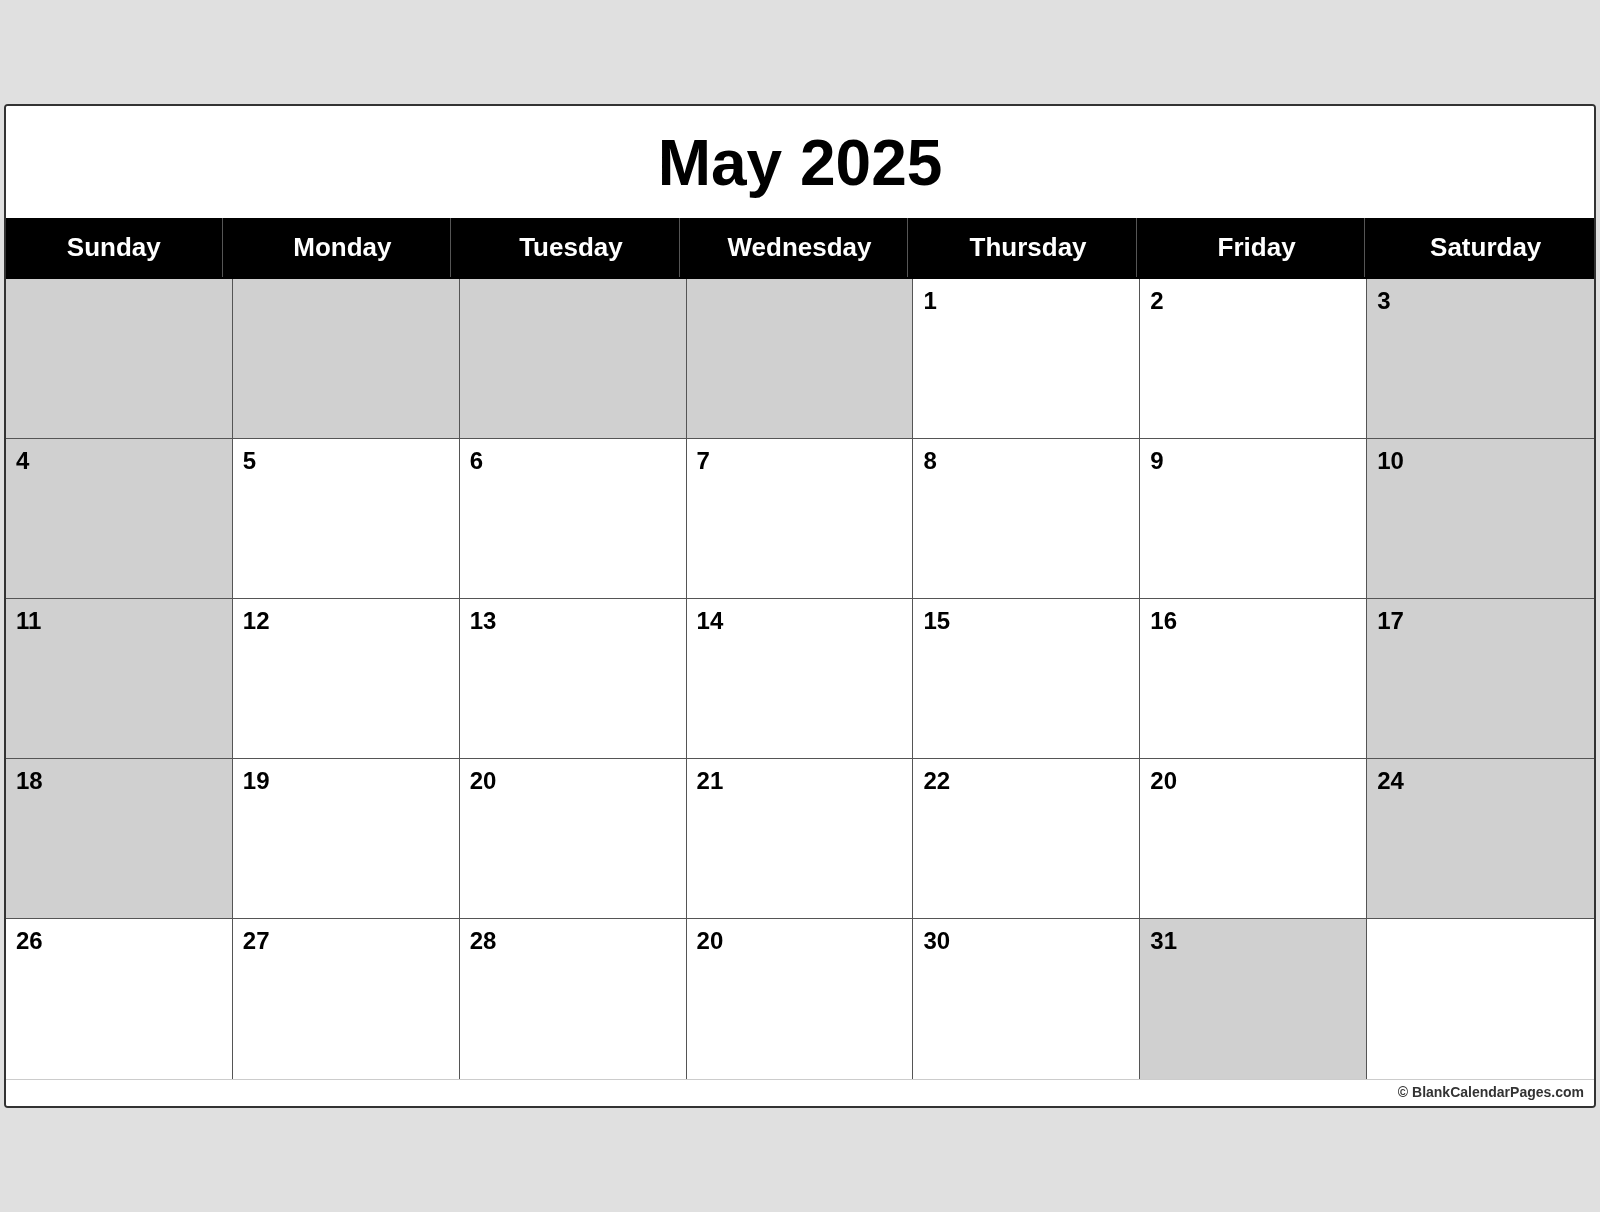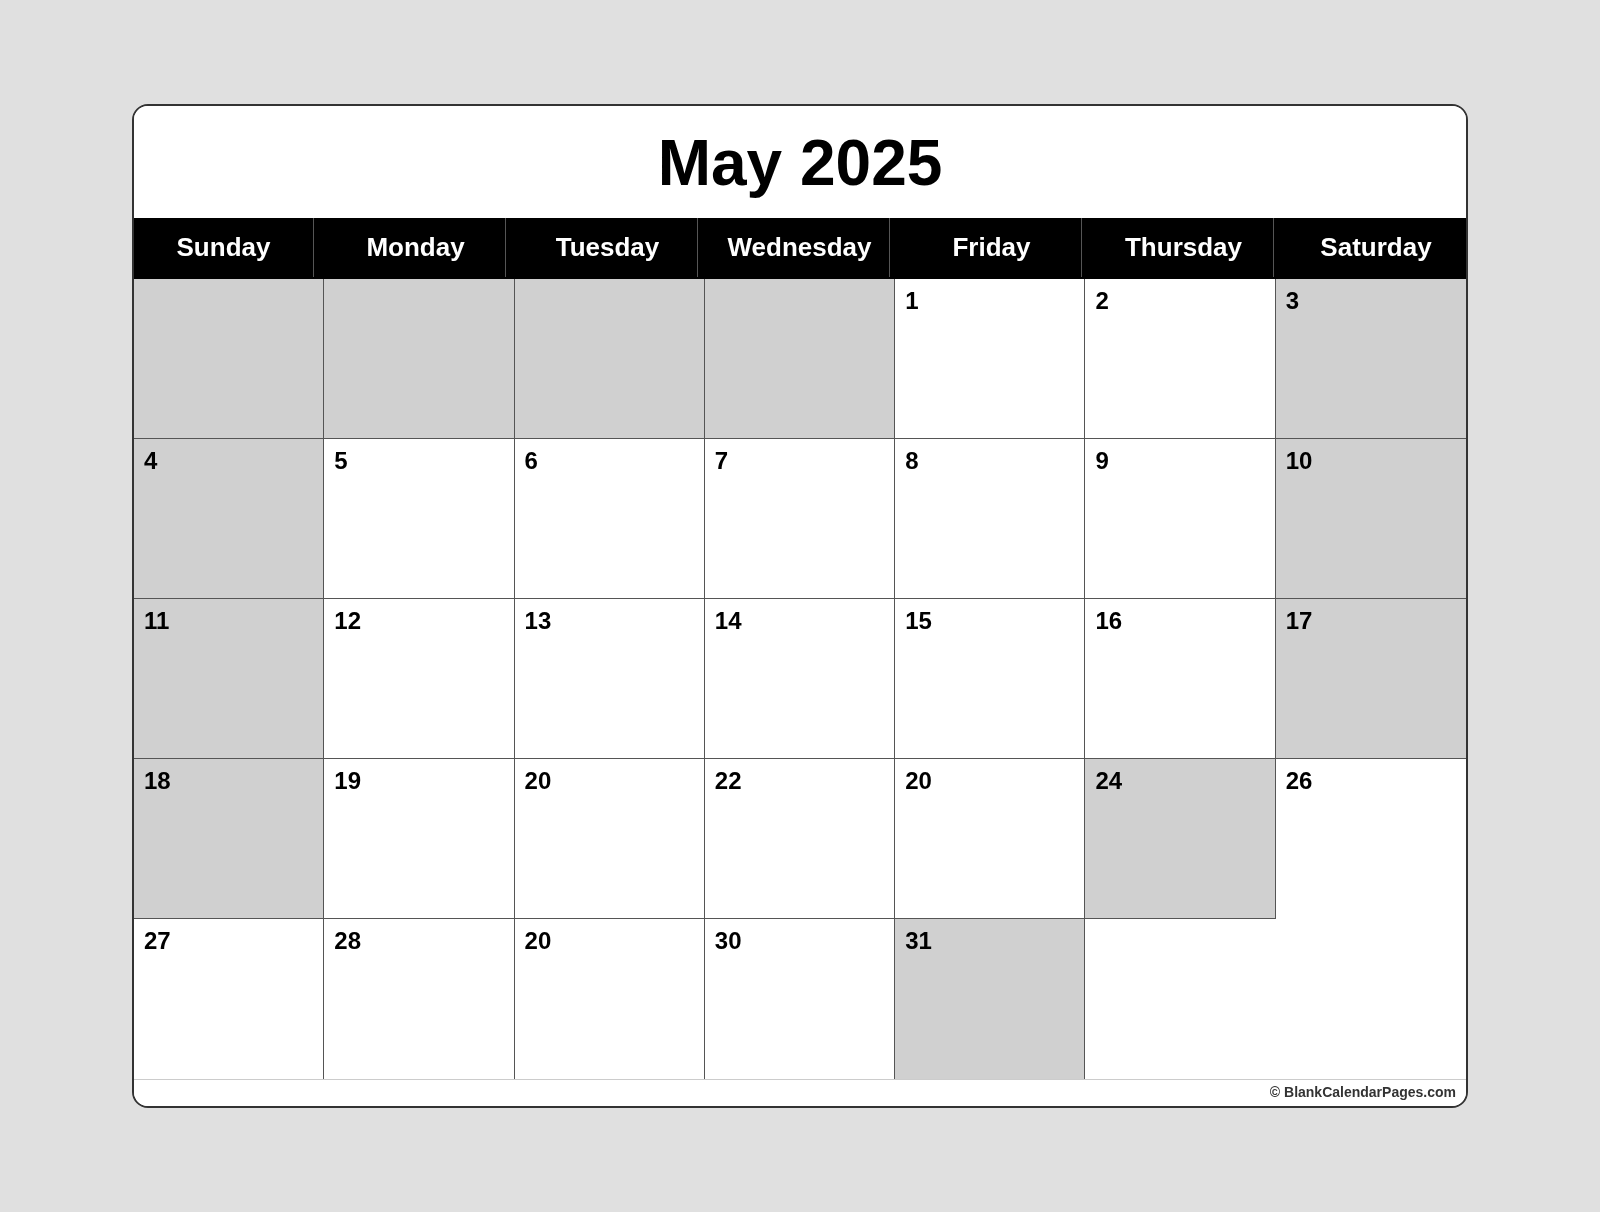--- a/index.html
+++ b/index.html
@@ -12,24 +12,24 @@
       background: #e0e0e0;
       display: flex;
       justify-content: center;
       align-items: center;
       min-height: 100vh;
       font-family: Arial, sans-serif;
     }
 
     .calendar-wrapper {
       background: white;
-      border-radius: 16px;
+      border-radius: 4px;
       border: 2px solid #333;
       overflow: hidden;
-      width: 1336px;
+      width: 1592px;
       margin: 32px auto;
     }
 
     .calendar-title {
       text-align: center;
       font-size: 64px;
       font-weight: bold;
       padding: 20px 0 18px 0;
       color: #000;
       background: white;
@@ -100,22 +100,22 @@
 
 <div class="calendar-wrapper">
   <div class="calendar-title">May 2025</div>
 
   <div class="calendar-header">
 
   <div class="day-header">Sunday</div>
       <div class="day-header">Monday</div>
       <div class="day-header">Tuesday</div>
       <div class="day-header">Wednesday</div>
+      <div class="day-header">Thursday</div>
       <div class="day-header">Friday</div>
-      <div class="day-header">Thursday</div>
       <div class="day-header">Saturday</div>
     </div>
 
   <div class="calendar-grid">
 
   <div class="day-cell empty"></div>
       <div class="day-cell empty"></div>
       <div class="day-cell empty"></div>
       <div class="day-cell empty"></div>
       <div class="day-cell">1</div>
@@ -131,20 +131,21 @@
       <div class="day-cell weekend-col">11</div>
       <div class="day-cell">12</div>
       <div class="day-cell">13</div>
       <div class="day-cell">14</div>
       <div class="day-cell">15</div>
       <div class="day-cell">16</div>
       <div class="day-cell weekend-col">17</div>
       <div class="day-cell weekend-col">18</div>
       <div class="day-cell">19</div>
       <div class="day-cell">20</div>
+      <div class="day-cell">21</div>
       <div class="day-cell">22</div>
       <div class="day-cell">20</div>
       <div class="day-cell weekend-col">24</div>
       <div class="day-cell last-row-cell" style="border-bottom: none;">26</div>
       <div class="day-cell last-row-cell" style="border-bottom: none;">27</div>
       <div class="day-cell last-row-cell" style="border-bottom: none;">28</div>
       <div class="day-cell last-row-cell" style="border-bottom: none;">20</div>
       <div class="day-cell last-row-cell" style="border-bottom: none;">30</div>
       <div class="day-cell weekend-col last-row-cell" style="border-bottom: none;">31</div>
     </div>

